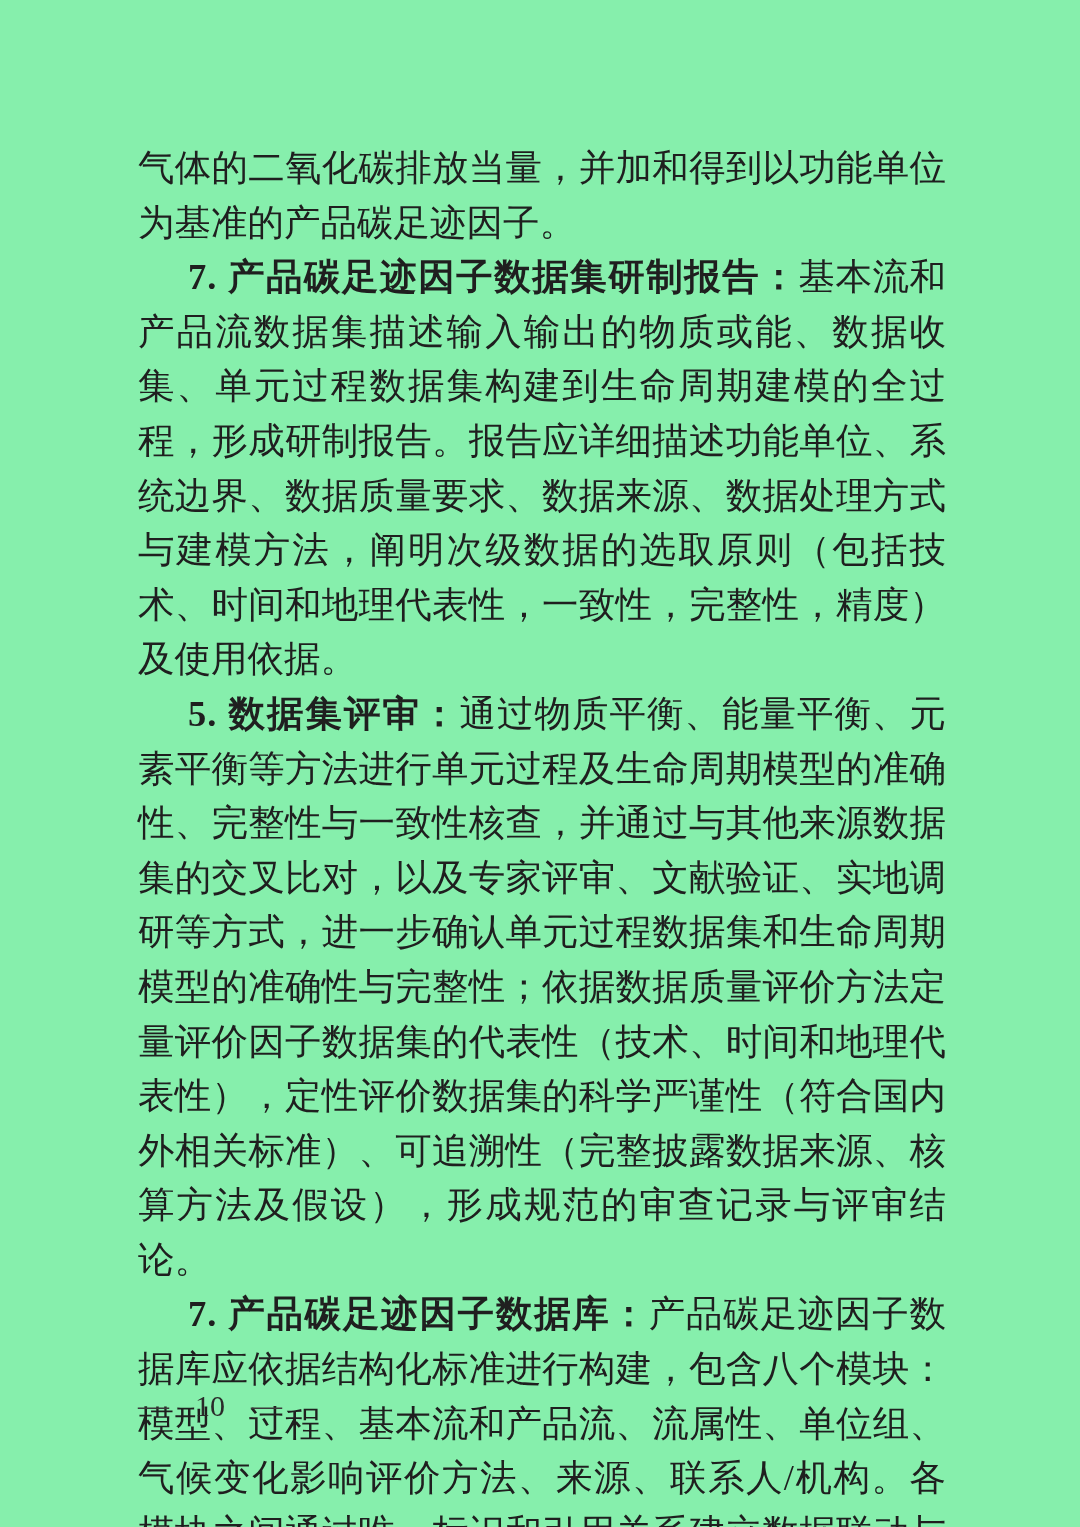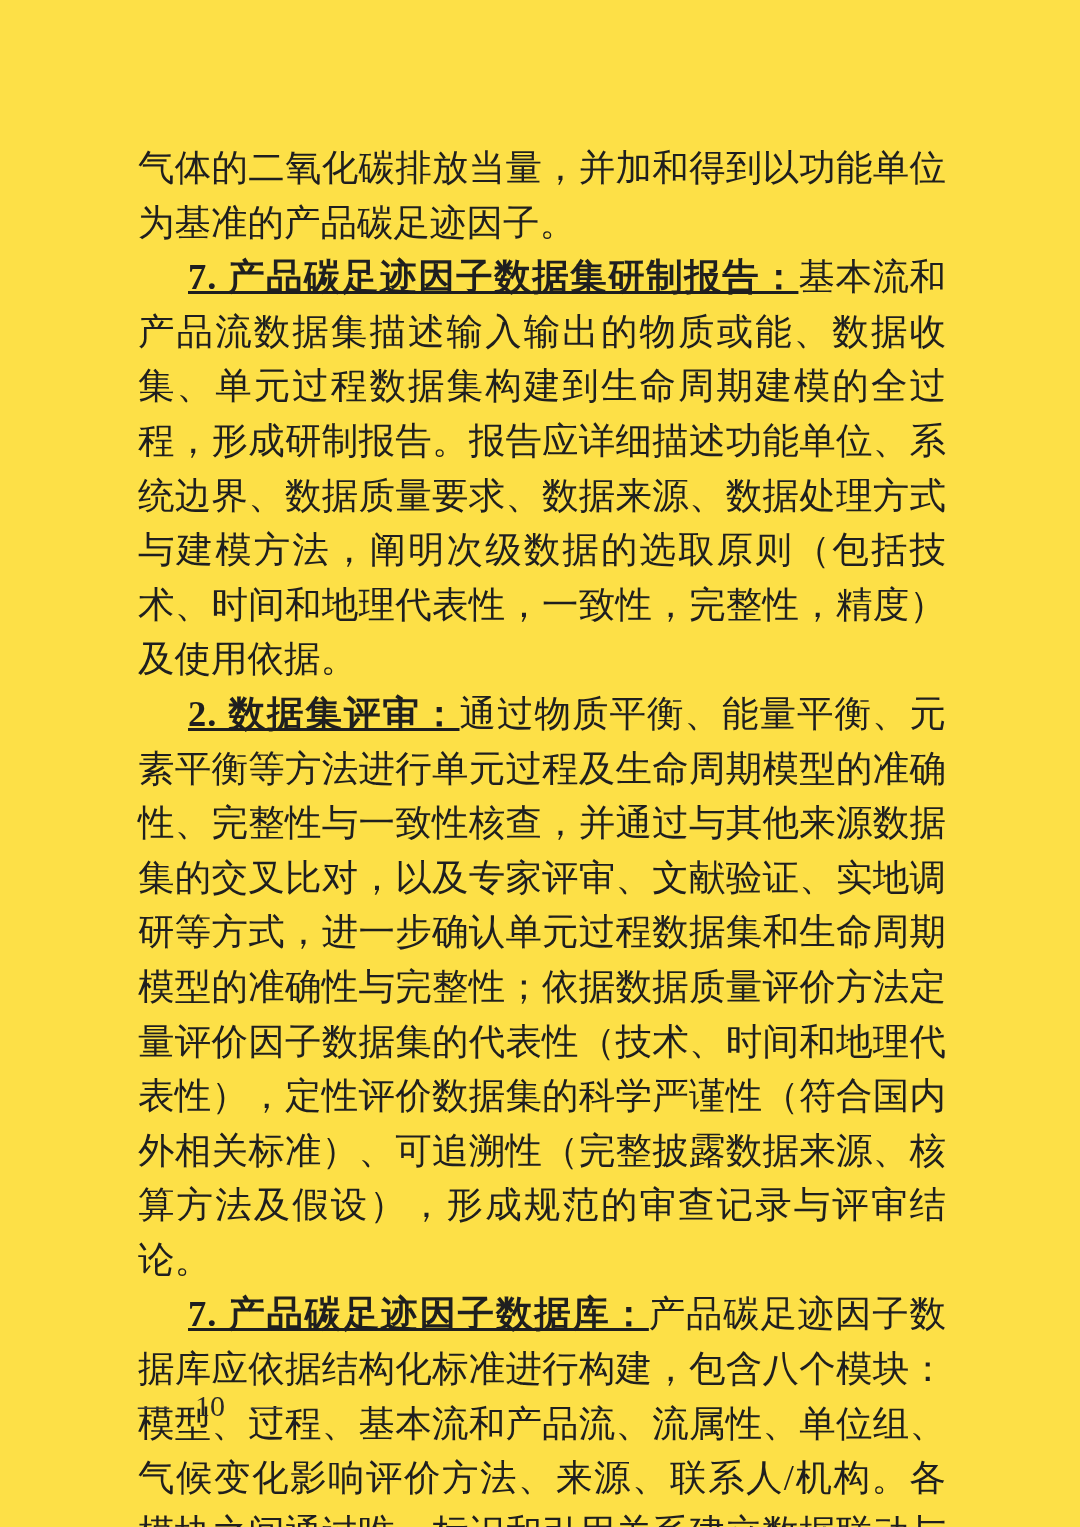--- a/index.html
+++ b/index.html
@@ -4,21 +4,21 @@
 <style>
   html, body {
     margin: 0;
     padding: 0;
     background: #ffffff;
   }
   .page {
     position: relative;
     width: 1080px;
     height: 1527px;
-    background: #fde047;
+    background: #86efac;
     overflow: hidden;
     font-family: "Liberation Serif", "DejaVu Serif", serif;
     color: #1f1f1f;
   }
   .content {
     position: absolute;
     left: 138px;
     top: 141px;
     width: 808px;
     text-align: justify;
@@ -29,21 +29,20 @@
     font-size: 36.5px;
     line-height: 54.6px;
     word-break: break-all;
   }
   .para.indent {
     text-indent: 50px;
   }
   .lead {
     font-weight: bold;
     letter-spacing: 1px;
-    text-decoration: underline;
   }
   .footer {
     position: absolute;
     left: 138px;
     top: 1388px;
     font-size: 31px;
     color: #3a3a3a;
     display: flex;
     align-items: center;
   }
@@ -60,21 +59,21 @@
 <body>
 
 <div class="page">
 
   <div class="content">
 
     <p class="para"><span>气体的二氧化碳排放当量，并加和得到以功能单位为基准的产品碳足迹因子。</span></p>
 
     <p class="para indent"><b class="lead">7. 产品碳足迹因子数据集研制报告：</b><span>基本流和产品流数据集描述输入输出的物质或能、数据收集、单元过程数据集构建到生命周期建模的全过程，形成研制报告。报告应详细描述功能单位、系统边界、数据质量要求、数据来源、数据处理方式与建模方法，阐明次级数据的选取原则（包括技术、时间和地理代表性，一致性，完整性，精度）及使用依据。</span></p>
 
-    <p class="para indent"><b class="lead">2. 数据集评审：</b><span>通过物质平衡、能量平衡、元素平衡等方法进行单元过程及生命周期模型的准确性、完整性与一致性核查，并通过与其他来源数据集的交叉比对，以及专家评审、文献验证、实地调研等方式，进一步确认单元过程数据集和生命周期模型的准确性与完整性；依据数据质量评价方法定量评价因子数据集的代表性（技术、时间和地理代表性），定性评价数据集的科学严谨性（符合国内外相关标准）、可追溯性（完整披露数据来源、核算方法及假设），形成规范的审查记录与评审结论。</span></p>
+    <p class="para indent"><b class="lead">5. 数据集评审：</b><span>通过物质平衡、能量平衡、元素平衡等方法进行单元过程及生命周期模型的准确性、完整性与一致性核查，并通过与其他来源数据集的交叉比对，以及专家评审、文献验证、实地调研等方式，进一步确认单元过程数据集和生命周期模型的准确性与完整性；依据数据质量评价方法定量评价因子数据集的代表性（技术、时间和地理代表性），定性评价数据集的科学严谨性（符合国内外相关标准）、可追溯性（完整披露数据来源、核算方法及假设），形成规范的审查记录与评审结论。</span></p>
 
     <p class="para indent"><b class="lead">7. 产品碳足迹因子数据库：</b><span>产品碳足迹因子数据库应依据结构化标准进行构建，包含八个模块：模型、过程、基本流和产品流、流属性、单位组、气候变化影响评价方法、来源、联系人/机构。各模块之间通过唯一标识和引用关系建立数据联动与追溯机制。模型数据集记录生命周期清单的建模逻辑，通过引用过程与流数据集构建产品系统模型；过程数据集包含单元过程和生命周期清单的定性资料与定量数据；基本流和产品流数据集描述输入输出的物质或能</span></p>
 
   </div>
 
   <div class="footer">
     <span class="dash">—</span>
     <span class="num">10</span>
     <span class="dash">—</span>
   </div>

